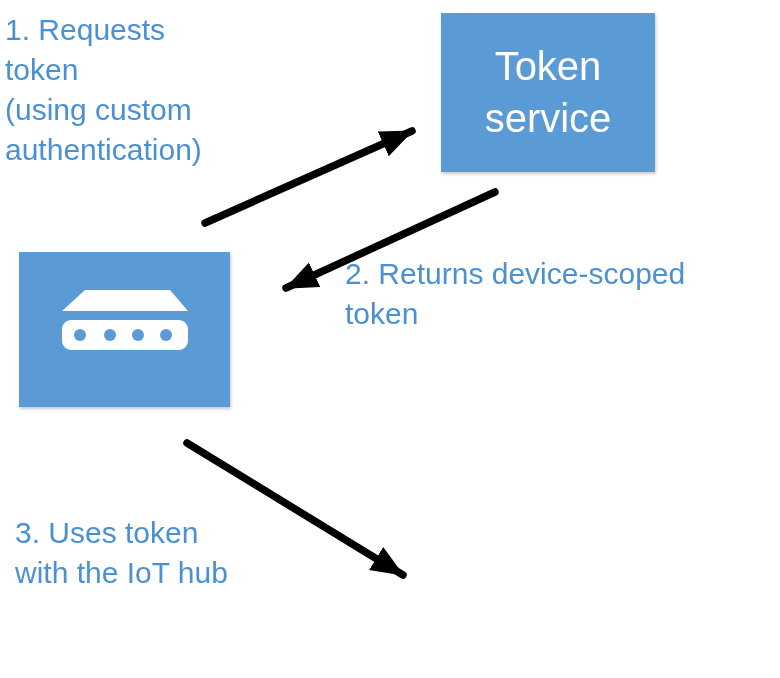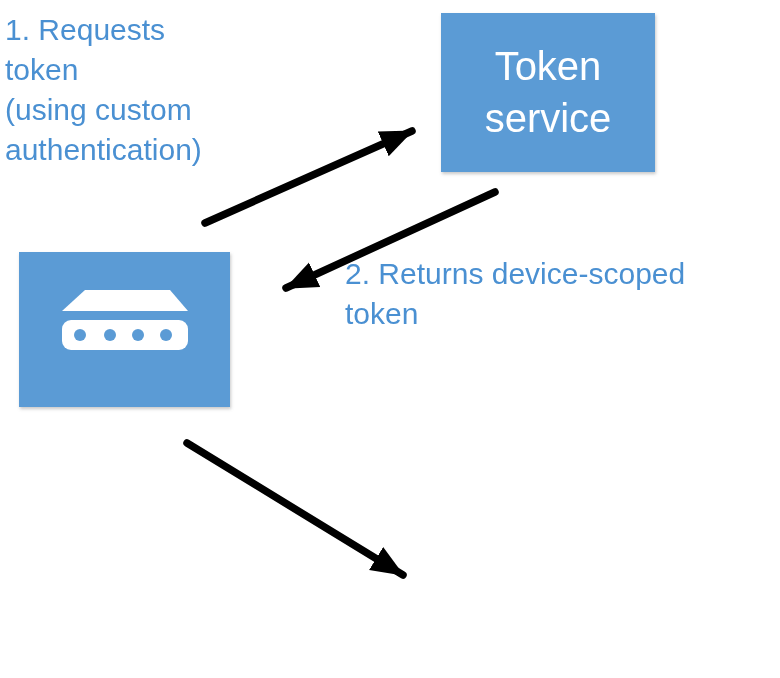--- a/index.html
+++ b/index.html
@@ -65,20 +65,22 @@
 <body>
 
 <div class="canvas">
 
   <div class="step step-1">1. Requests
 token
 (using custom
 authentication)</div>
   <div class="step step-2">2. Returns device-scoped
 token</div>
+  <div class="step step-3">3. Uses token
+with the IoT hub</div>
 
   <svg class="arrow-layer" viewBox="0 0 780 678">
     <defs>
       <marker id="ah" markerWidth="6" markerHeight="5" refX="4.2" refY="2" orient="auto" markerUnits="strokeWidth">
         <path d="M0,0.2 L4.4,2 L0,3.8 Z" fill="var(--arrow)"></path>
       </marker>
     </defs>
     <line x1="205" y1="223" x2="412" y2="131" stroke="var(--arrow)" stroke-width="7.5" stroke-linecap="round" marker-end="url(#ah)"></line>
     <line x1="495" y1="192" x2="286" y2="288" stroke="var(--arrow)" stroke-width="7.5" stroke-linecap="round" marker-end="url(#ah)"></line>
     <line x1="187" y1="443" x2="403" y2="575" stroke="var(--arrow)" stroke-width="7.5" stroke-linecap="round" marker-end="url(#ah)"></line>

